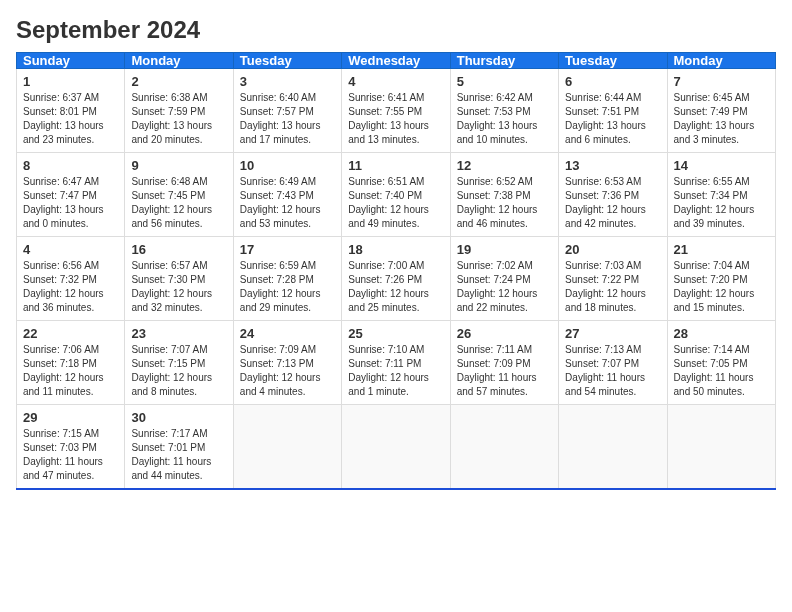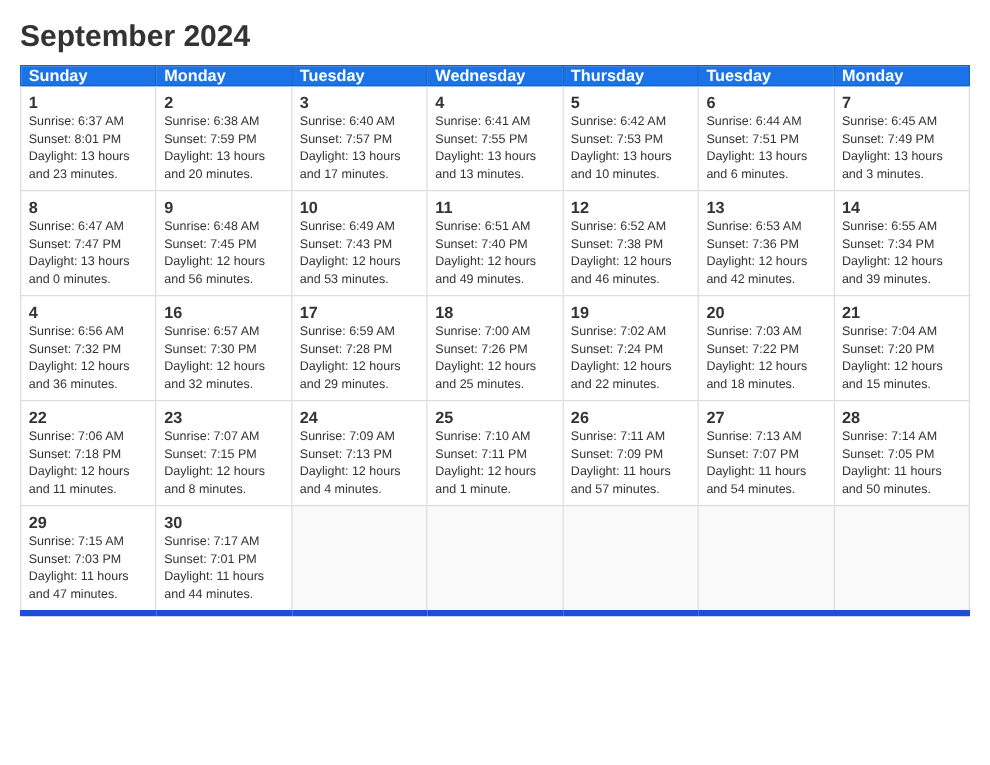--- a/index.html
+++ b/index.html
@@ -88,21 +88,21 @@
     }
     .day-info {
       font-size: 10px;
       line-height: 1.4;
       color: #333;
     }
     .empty-cell {
       background: #f9f9f9;
     }
     tbody tr:last-child td {
-      border-bottom: 5px solid #1d4ed8;
+      border-bottom: 2px solid #1d4ed8;
     }
   </style>
 </head>
 <body>
 
 <div class="header">
   <div class="title-section">
     <div class="month-title">September 2024</div>
   </div>
 </div>

